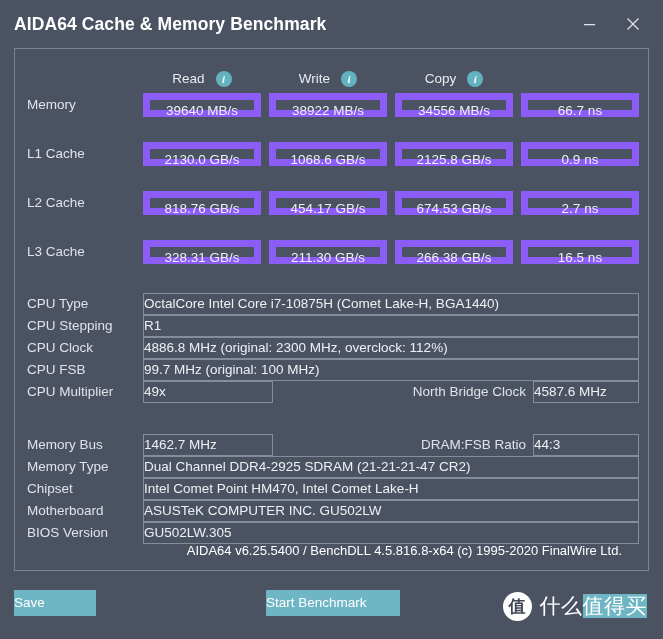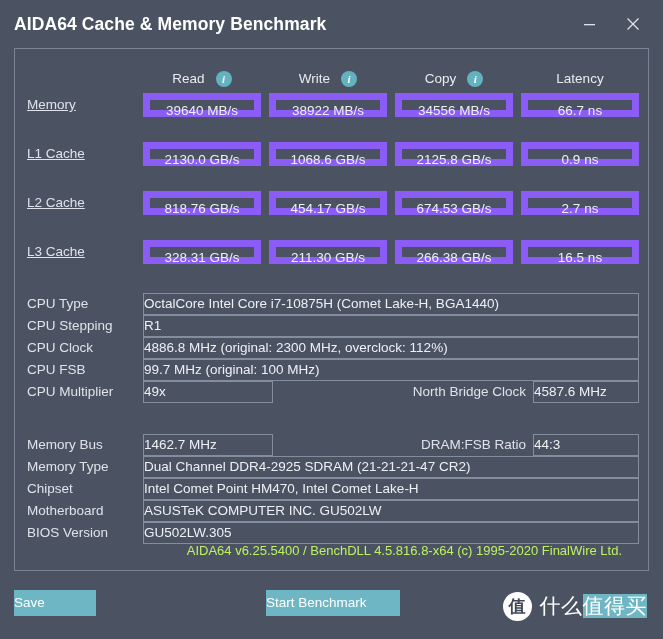--- a/index.html
+++ b/index.html
@@ -99,21 +99,20 @@
 
   .bench-row { position: absolute; left: 0; width: 100%; height: 24px; }
   .row-label {
     position: absolute;
     left: 12px;
     top: 0;
     height: 24px;
     line-height: 24px;
     font-size: 13.5px;
     color: #dfe2e8;
-    text-decoration: underline;
   }
   .val-box {
     position: absolute;
     top: 0;
     height: 24px;
     line-height: 22px;
     border: 7px solid #8b5cf6;
     text-align: center;
     font-size: 13.5px;
     color: #eef0f3;
@@ -169,21 +168,21 @@
   }
 
   
   #version {
     position: absolute;
     left: 0;
     right: 14px;
     bottom: 12px;
     text-align: right;
     font-size: 13px;
-    color: #bef264;
+    color: #ffffff;
     padding-right: 12px;
   }
 
   
   .btn {
     position: absolute;
     height: 26px;
     background: #6fb6c4;
     border: none;
     color: #ffffff;
@@ -254,23 +253,20 @@
       <span class="info-icon">i</span>
     </div>
     <div class="col-head c1">
       <span>Write</span>
       <span class="info-icon">i</span>
     </div>
     <div class="col-head c2">
       <span>Copy</span>
       <span class="info-icon">i</span>
     </div>
-    <div class="col-head c3">
-      <span>Latency</span>
-    </div>
   </div>
 
   <div class="bench-row" style="top:44px">
     <div class="row-label">Memory</div>
     <div class="val-box c0">39640 MB/s</div>
     <div class="val-box c1">38922 MB/s</div>
     <div class="val-box c2">34556 MB/s</div>
     <div class="val-box c3">66.7 ns</div>
   </div>
 

